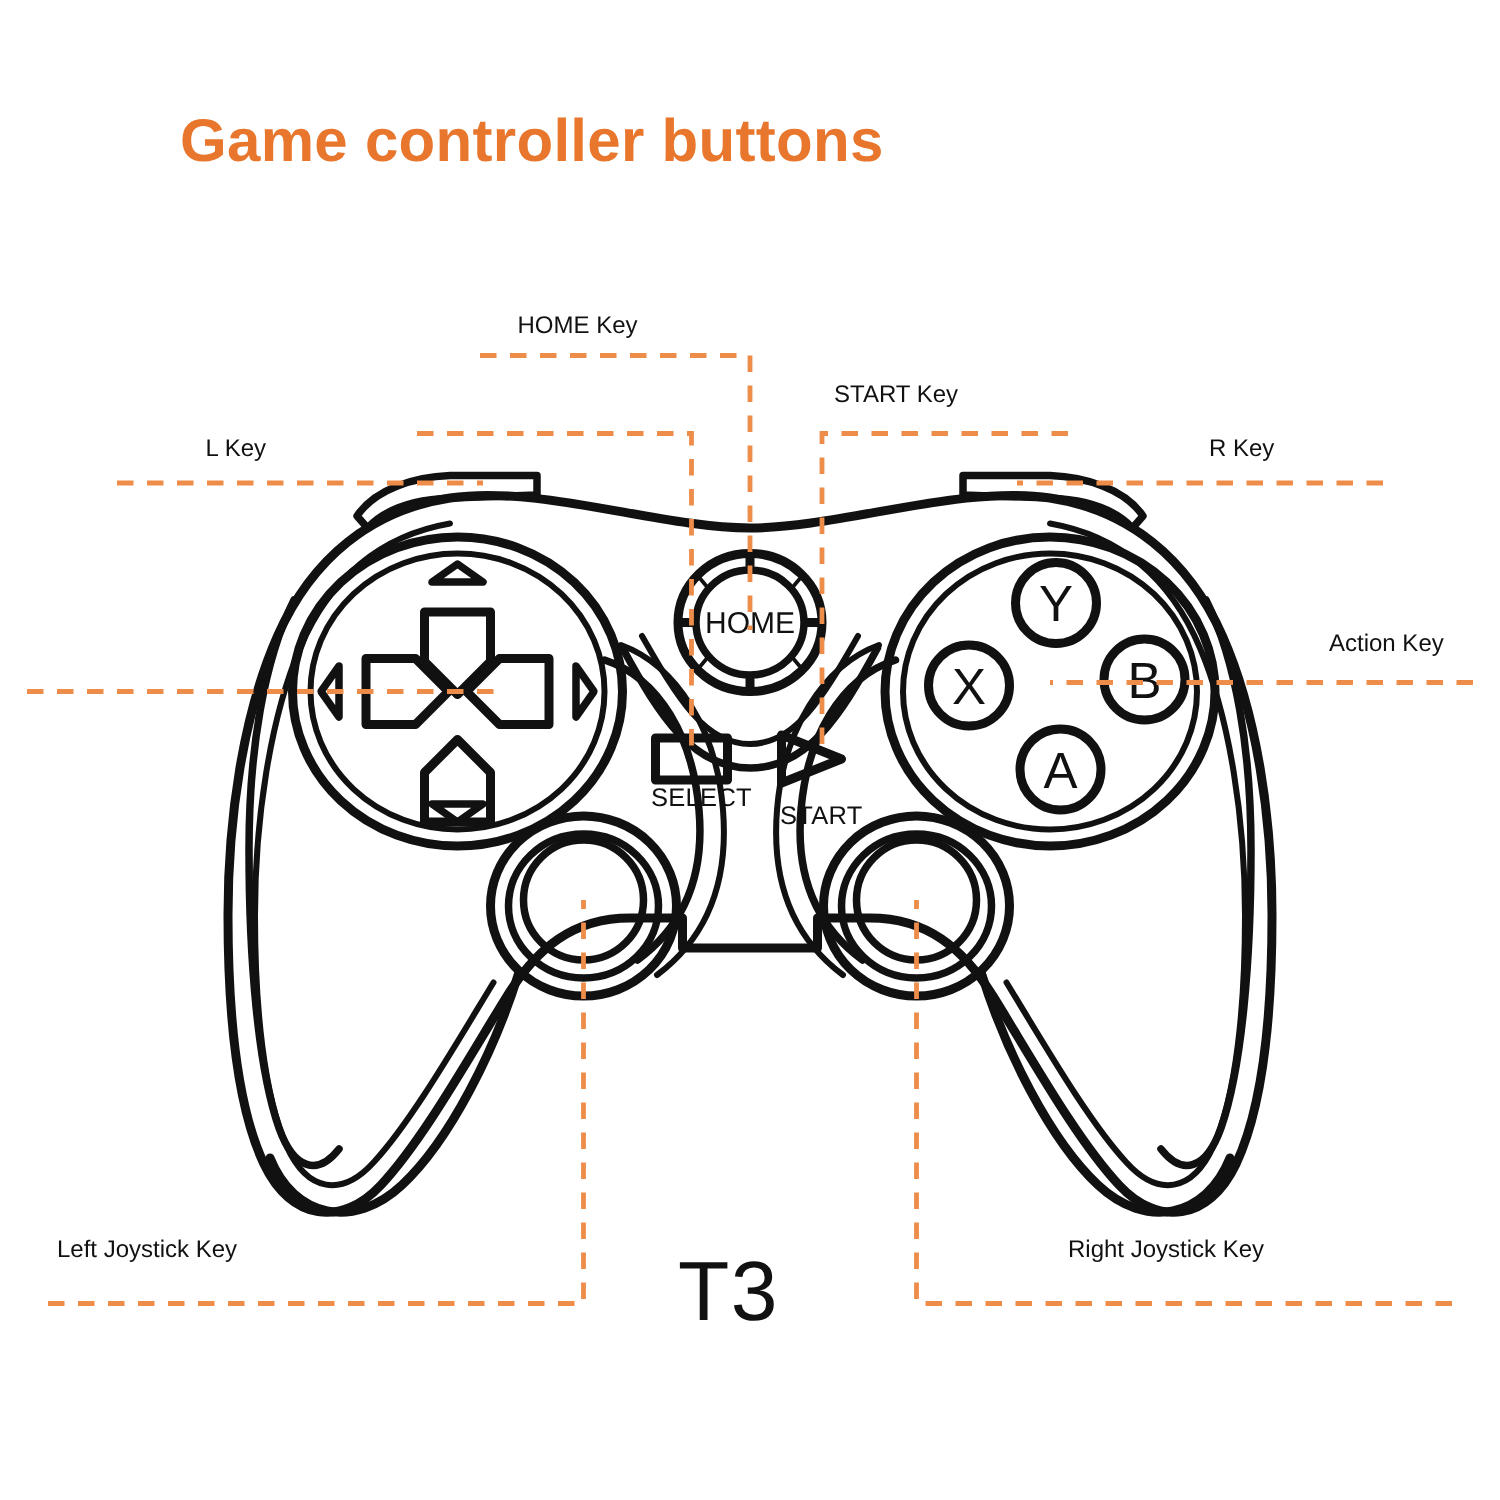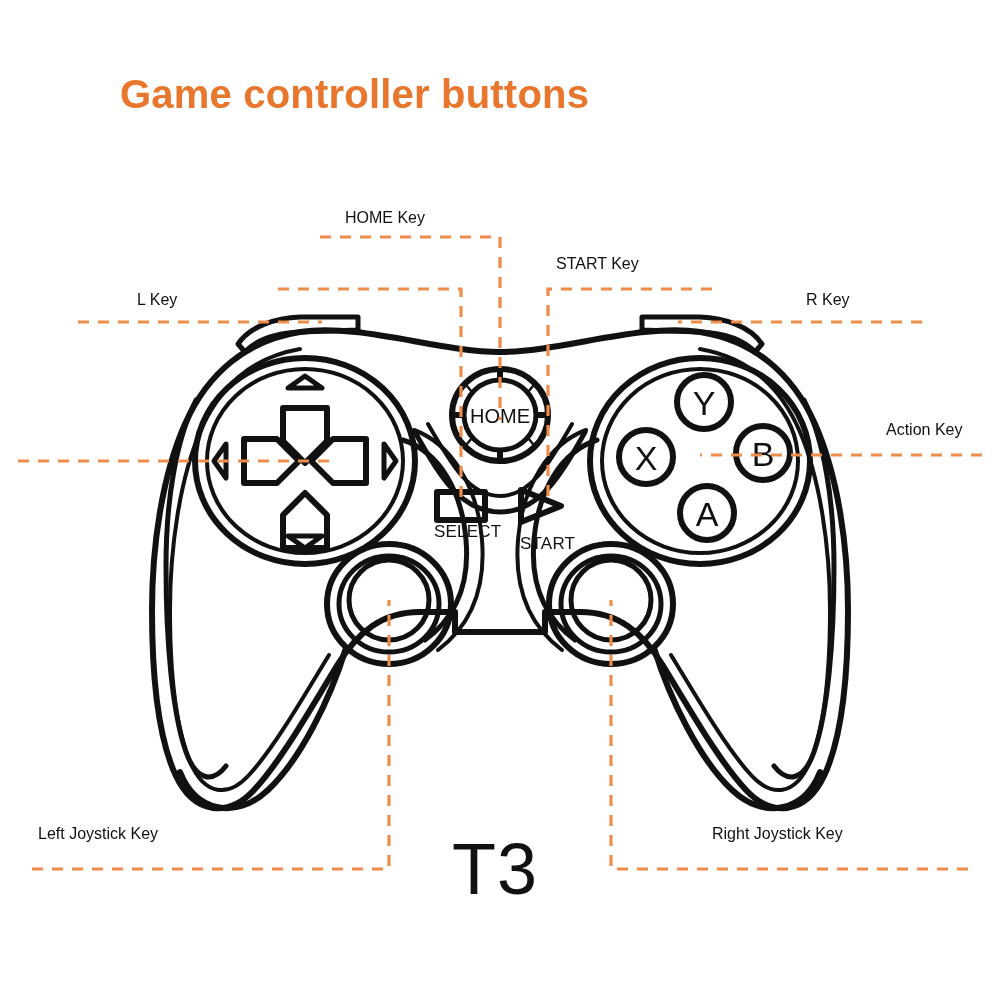--- a/index.html
+++ b/index.html
@@ -38,21 +38,21 @@
     position: absolute;
     font-size: 17px;
     color: #111111;
     white-space: nowrap;
     letter-spacing: 0.2px;
   }
   #model {
     position: absolute;
     left: 452px;
     top: 828px;
-    font-size: 72px;
+    font-size: 56px;
     color: #111111;
     font-weight: 400;
     letter-spacing: 1px;
   }
   svg.layer {
     position: absolute;
     left: 0;
     top: 0;
     width: 1000px;
     height: 1000px;

